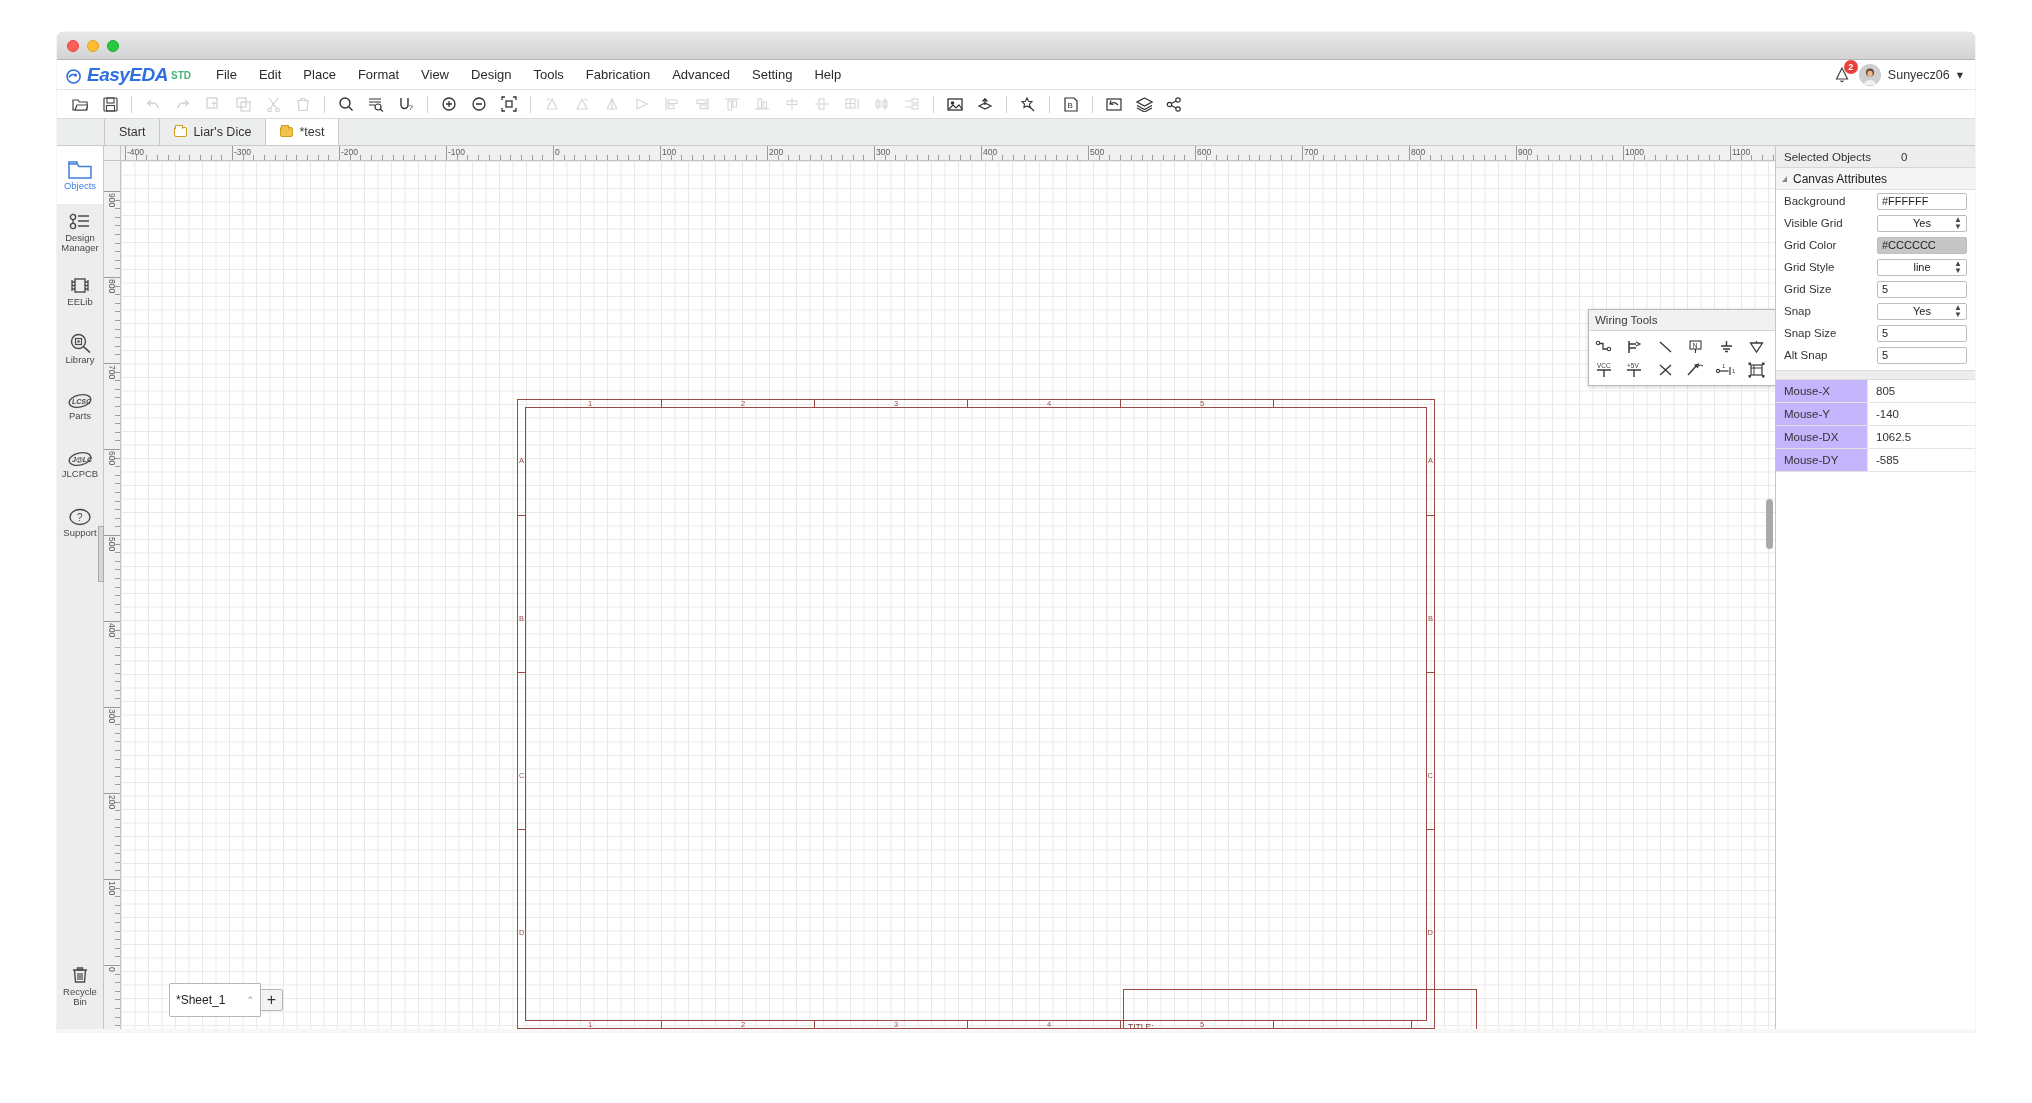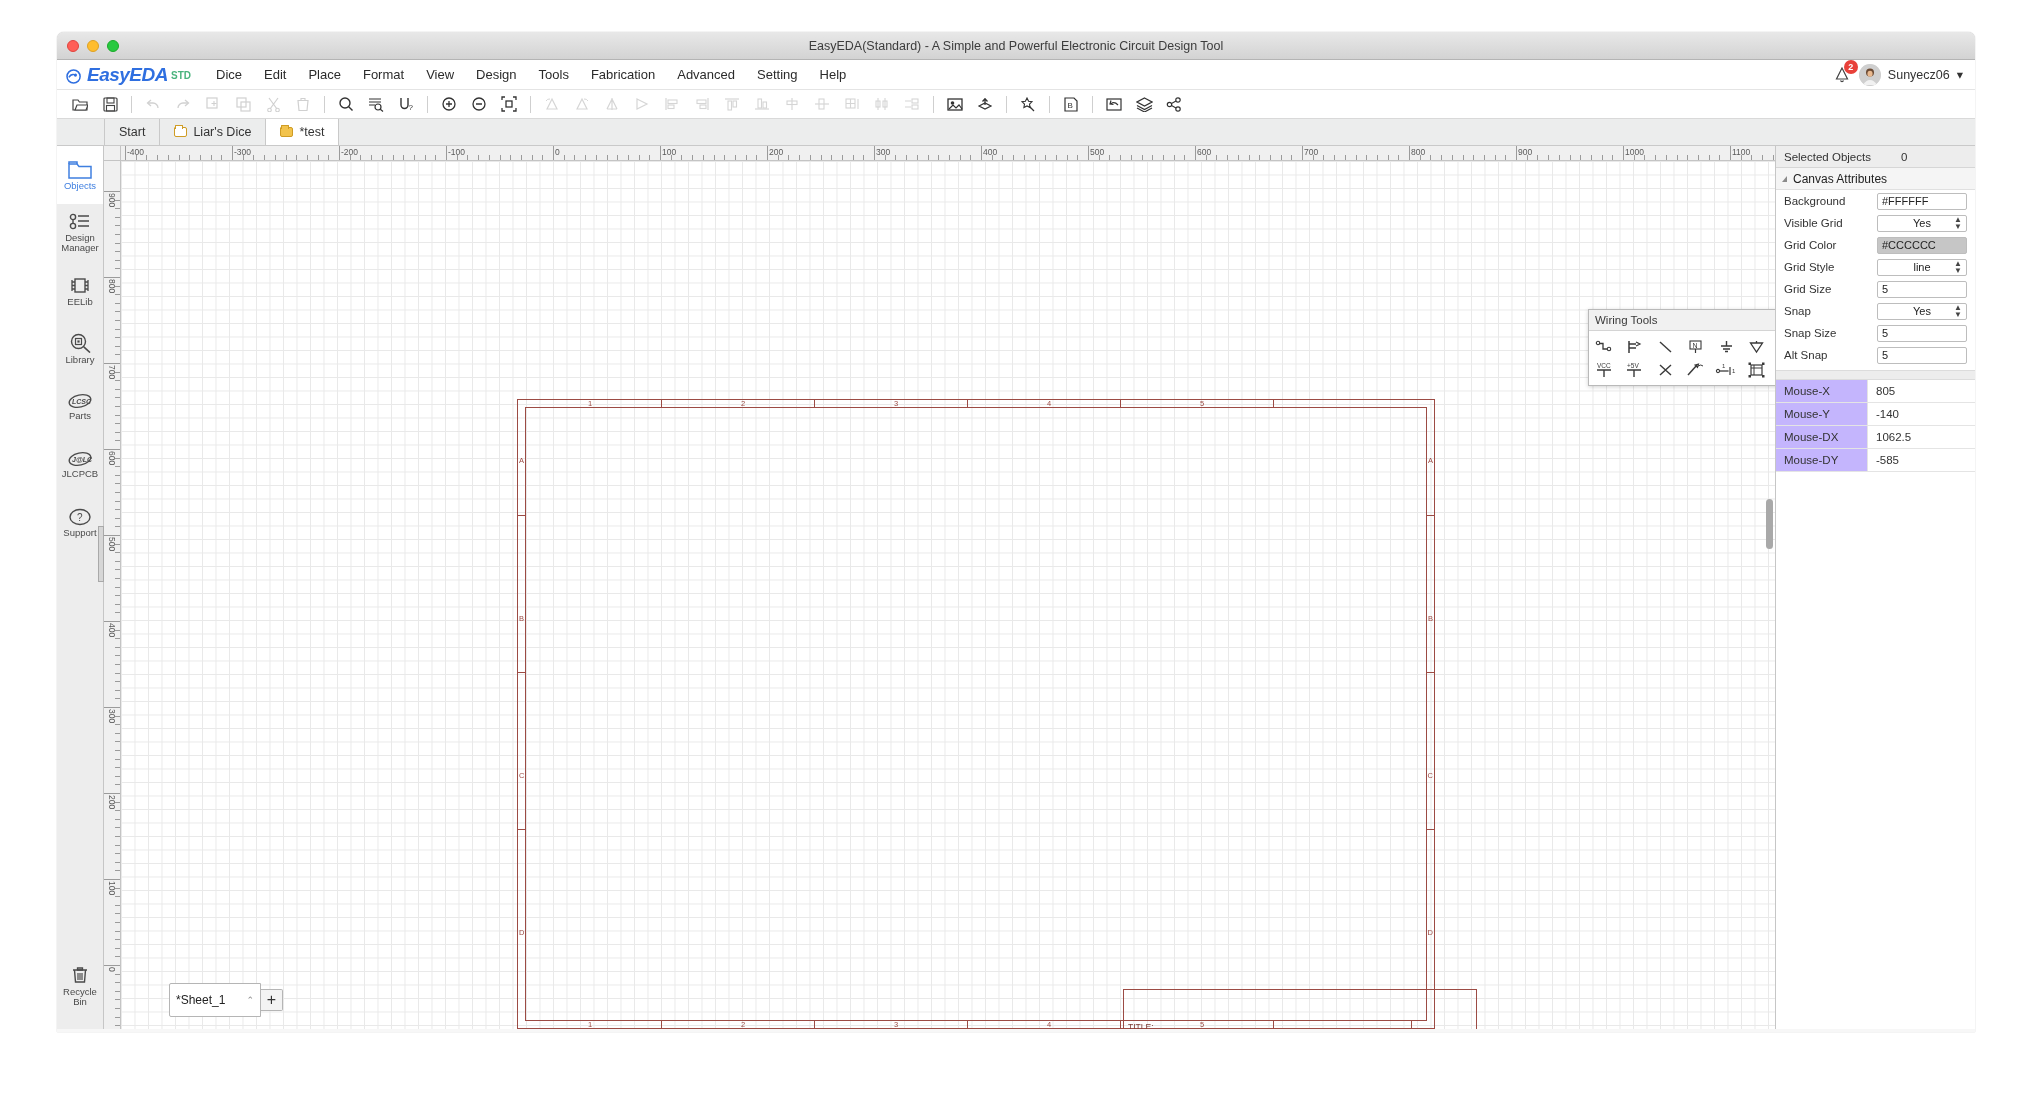--- a/index.html
+++ b/index.html
@@ -176,34 +176,33 @@
 
 <div id="root">
 <div class="win">
 
   <div class="titlebar">
     <div class="traffic">
       <div class="tl red"></div>
       <div class="tl yel"></div>
       <div class="tl grn"></div>
     </div>
-    <div class="win-title">EasyEDA(Standard) - A Simple and Powerful Electronic Circuit Design Tool</div>
   </div>
 
   <div class="menubar">
     <div class="logo">
       <svg width="19" height="15" viewBox="0 0 20 16">
         <circle cx="9" cy="8" r="7" fill="none" stroke="#2f6fe0" stroke-width="1.6"></circle>
         <path d="M4 9 q2-4 6-3" fill="none" stroke="#2f6fe0" stroke-width="1.6"></path>
         <circle cx="11" cy="6.5" r="1.7" fill="#2f6fe0"></circle>
       </svg>
       <span class="logo-txt">EasyEDA</span>
       <span class="logo-std">STD</span>
     </div>
-    <div class="menu-item">Dice</div>
+    <div class="menu-item">File</div>
     <div class="menu-item">Edit</div>
     <div class="menu-item">Place</div>
     <div class="menu-item">Format</div>
     <div class="menu-item">View</div>
     <div class="menu-item">Design</div>
     <div class="menu-item">Tools</div>
     <div class="menu-item">Fabrication</div>
     <div class="menu-item">Advanced</div>
     <div class="menu-item">Setting</div>
     <div class="menu-item">Help</div>

